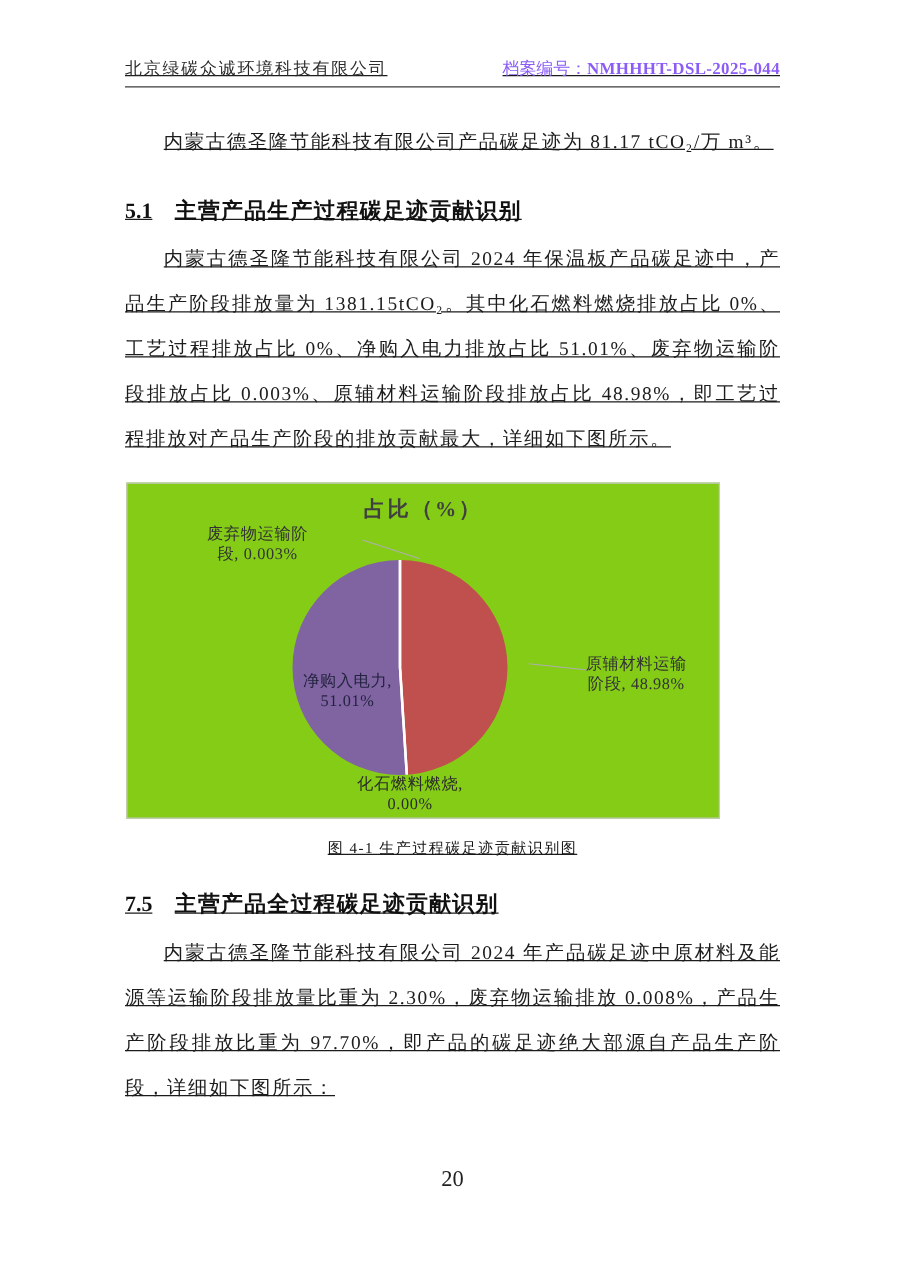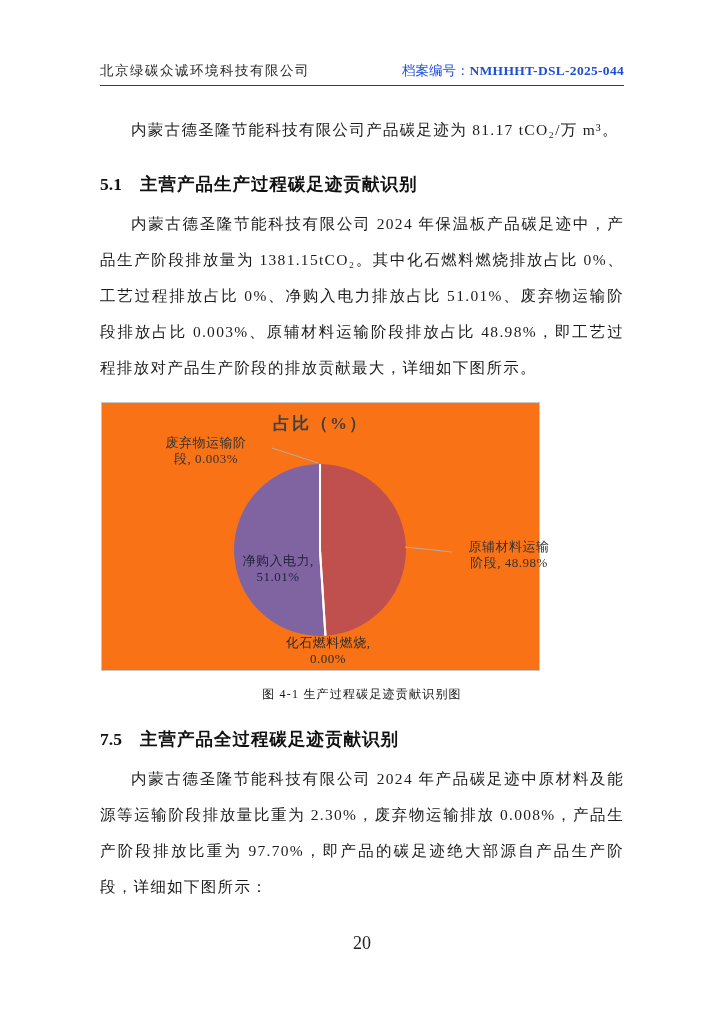--- a/index.html
+++ b/index.html
@@ -2,47 +2,47 @@
 <html><head>
 <meta charset="utf-8">
 <style>
   html,body{margin:0;padding:0;background:#ffffff;}
   .page{
     width:724px;height:1024px;position:relative;background:#ffffff;
     margin:0 auto;overflow:hidden;
     font-family:"Liberation Serif","DejaVu Serif",serif;
     color:#1c1c1c;
   }
-  .content{width:524px;margin:16px auto;position:relative;}
+  .content{width:524px;margin:0 auto;position:relative;text-decoration:underline;}
   
   .hdr{
     display:flex;justify-content:space-between;align-items:flex-end;
     padding-top:46px;padding-bottom:5px;border-bottom:1.6px solid #3c3c3c;
     font-size:13.5px;
   }
   .hdr .company{letter-spacing:1.5px;color:#2a2a2a;}
-  .hdr .docno-wrap{color:#1d4ed8;}
+  .hdr .docno-wrap{color:#8b5cf6;}
   .hdr .docno{font-weight:bold;letter-spacing:.3px;}
   
   .para{
     font-size:15.5px;line-height:36px;letter-spacing:1.3px;
     text-align:justify;text-indent:2em;margin:0;
   }
   .intro{margin-top:26px;}
   .p51{margin-top:8px;}
   .p52{margin-top:8px;}
   h2.sec{
     font-size:17.5px;font-weight:bold;letter-spacing:1px;
     margin:24px 0 10px 0;color:#111;
   }
   h2.sec .num{margin-right:18px;letter-spacing:0;}
   
   .chart-frame{
     position:relative;width:437px;height:267px;margin-top:16px;margin-left:1px;
-    border:1px solid #c7c7c7;background:#f97316;
+    border:1px solid #c7c7c7;background:#84cc16;padding-left:36px;
   }
   .chart-title{
     position:absolute;top:9px;left:0;width:100%;text-align:center;
     font-size:17px;font-weight:bold;color:#404040;letter-spacing:2px;
   }
   .pie{
     position:absolute;left:132px;top:61px;width:172px;height:172px;
     border-radius:50%;overflow:hidden;
   }
   .pie-divider{

